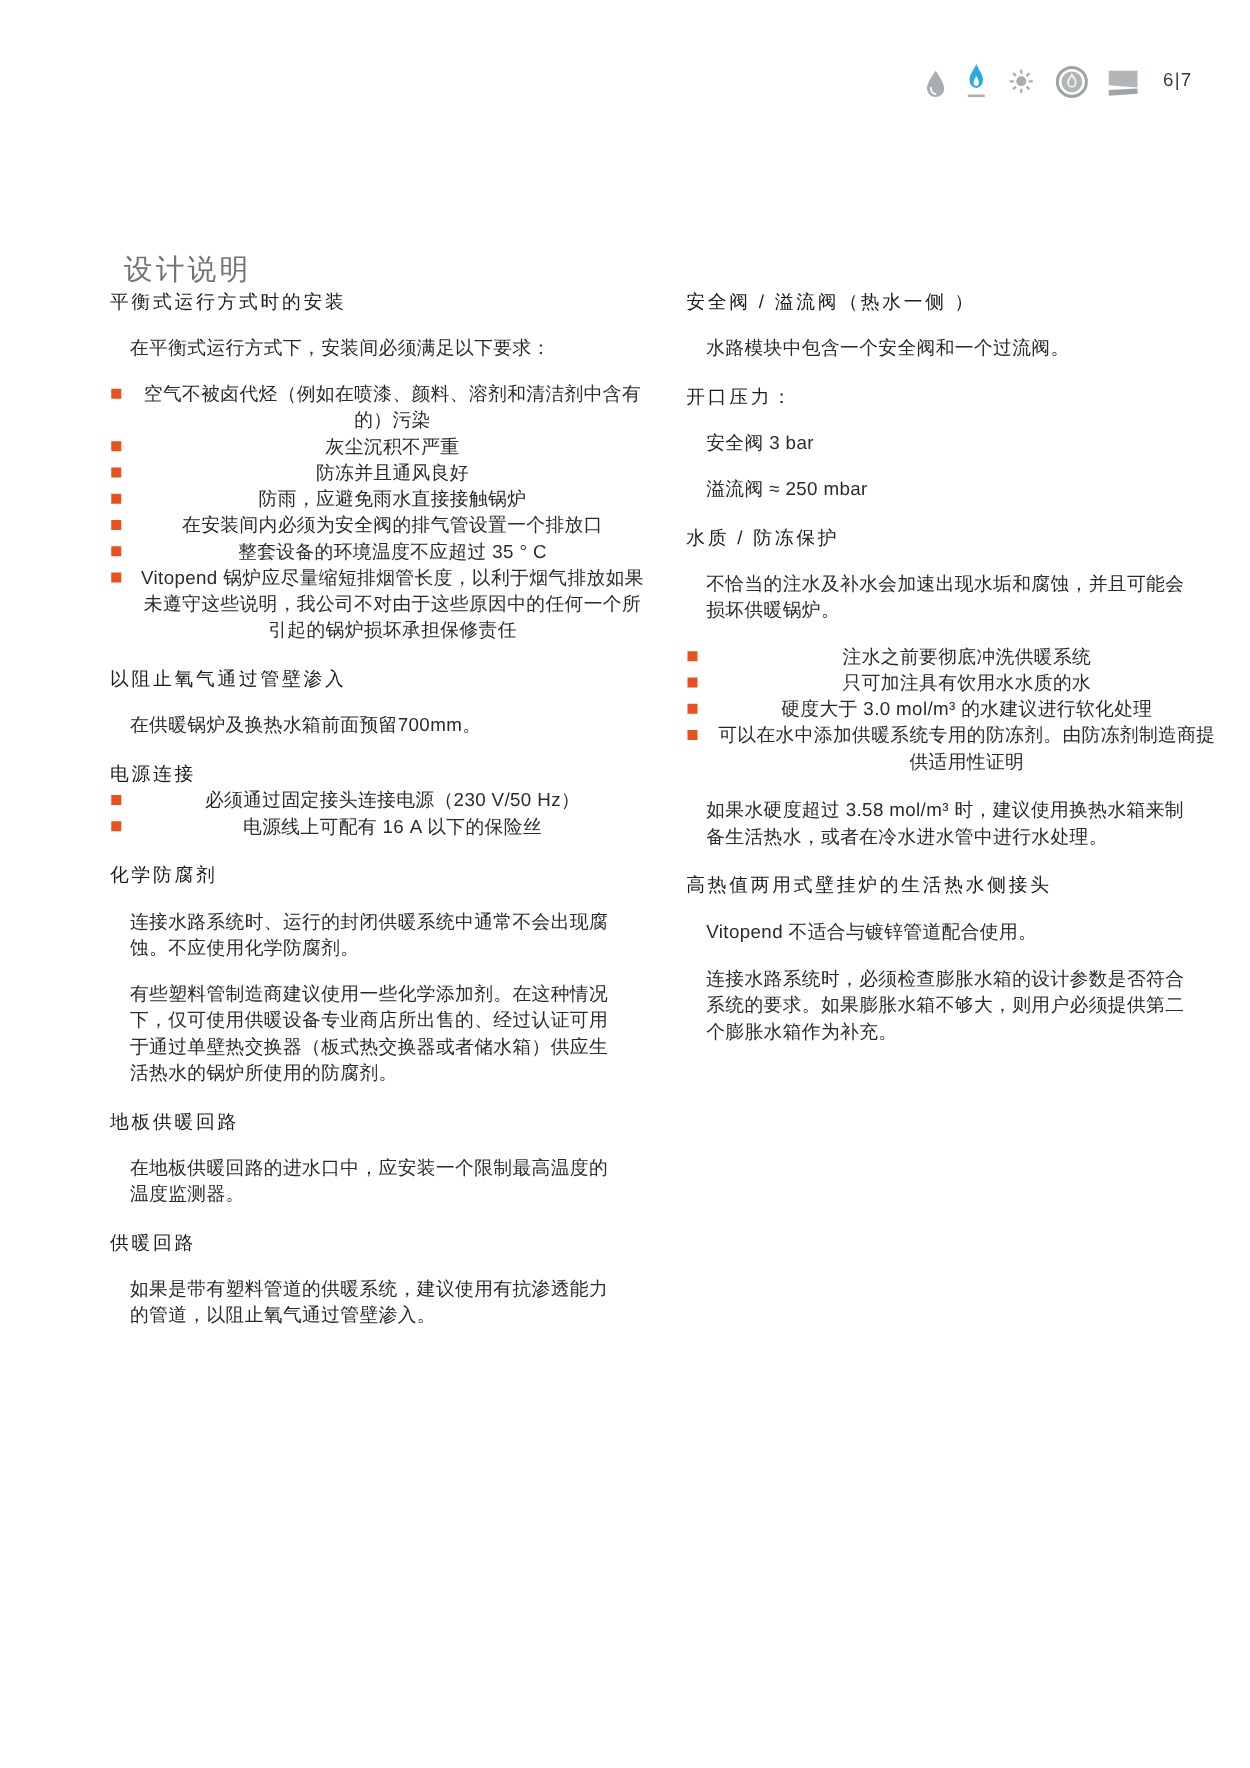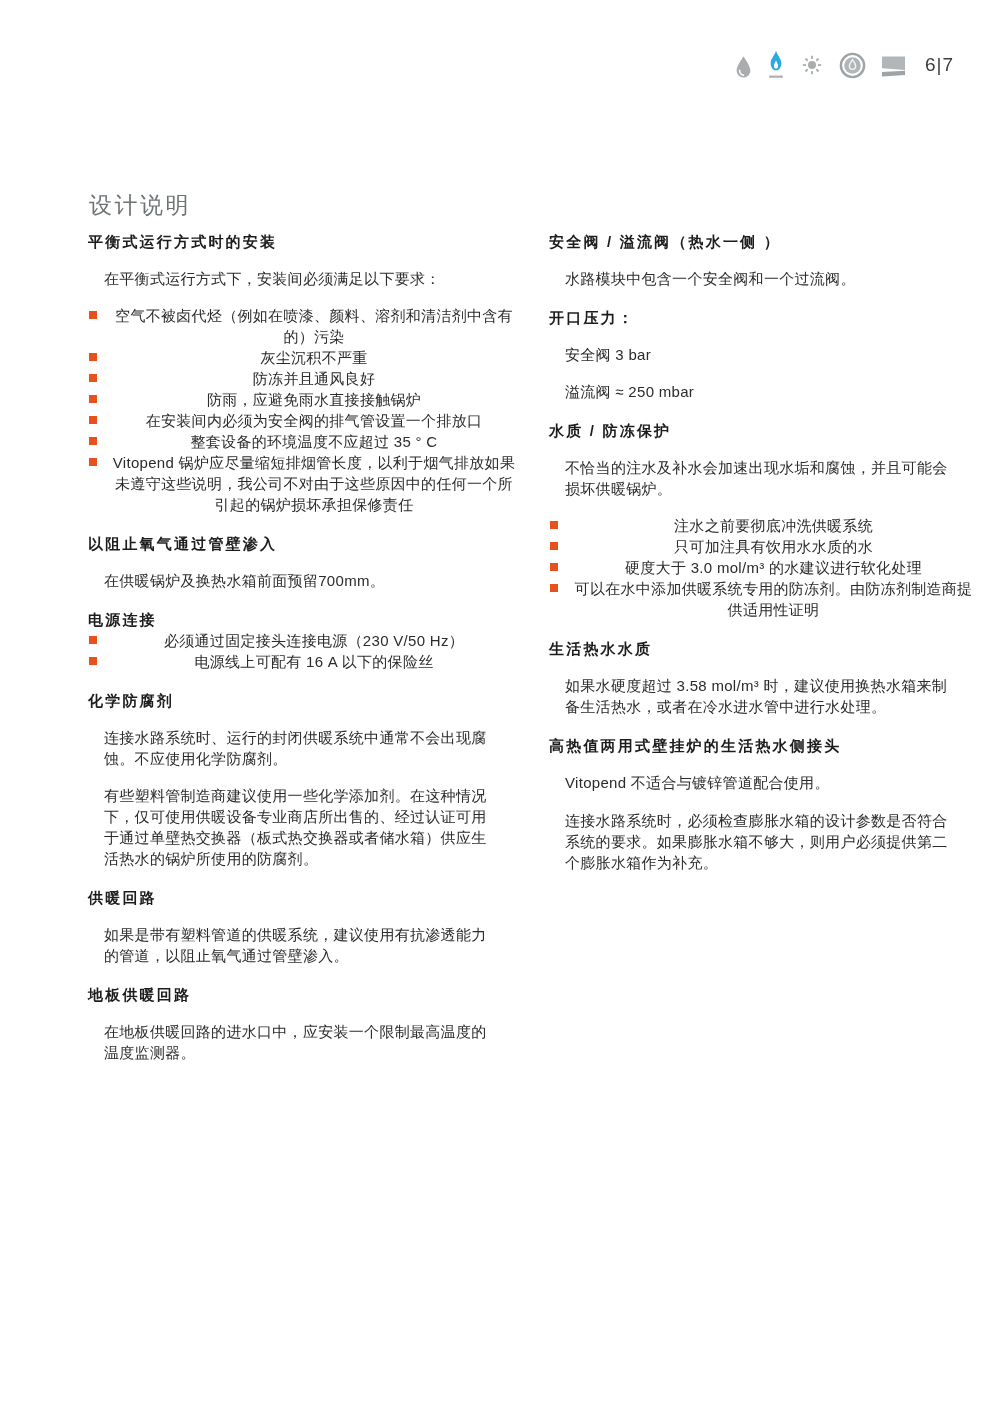--- a/index.html
+++ b/index.html
@@ -17,34 +17,34 @@
   .page-header {
     position: absolute;
     top: 50px;
     right: 46px;
     display: flex;
     align-items: flex-end;
     gap: 15px;
   }
   .hdr-icon { display: block; }
   .page-number {
-    font-size: 19px;
+    font-size: 15px;
     color: #3a3d3f;
     letter-spacing: 1px;
     line-height: 24px;
     margin-left: 4px;
     align-self: center;
   }
 
   
   .doc-title {
     position: absolute;
     left: 89px;
     top: 190px;
-    margin: 0;
+    margin: 10px;
     font-size: 23px;
     font-weight: 400;
     color: #6e7376;
     letter-spacing: 2.5px;
   }
 
   
   .columns {
     position: absolute;
     top: 231px;
@@ -54,21 +54,21 @@
     gap: 33px;
   }
   .col { width: 428px; }
   .col-right { width: 425px; }
 
   .sec { margin: 0 0 18px 0; }
   .sec-heading {
     margin: 0;
     font-size: 15px;
     line-height: 21px;
-    font-weight: 700;
+    font-weight: 400;
     color: #1c1c1c;
     letter-spacing: 2.2px;
   }
   .body {
     margin: 16px;
     font-size: 15px;
     line-height: 21px;
     letter-spacing: 0.3px;
     color: #2b2b2b;
   }
@@ -166,27 +166,27 @@
         </ul>
       </div>
 
       <div class="sec">
         <h2 class="sec-heading">化学防腐剂</h2>
         <p class="body">连接水路系统时、运行的封闭供暖系统中通常不会出现腐蚀。不应使用化学防腐剂。</p>
         <p class="body">有些塑料管制造商建议使用一些化学添加剂。在这种情况下，仅可使用供暖设备专业商店所出售的、经过认证可用于通过单壁热交换器（板式热交换器或者储水箱）供应生活热水的锅炉所使用的防腐剂。</p>
       </div>
 
       <div class="sec">
+        <h2 class="sec-heading">地板供暖回路</h2>
+        <p class="body">在地板供暖回路的进水口中，应安装一个限制最高温度的温度监测器。</p>
+      </div>
+
+      <div class="sec">
         <h2 class="sec-heading">供暖回路</h2>
         <p class="body">如果是带有塑料管道的供暖系统，建议使用有抗渗透能力的管道，以阻止氧气通过管壁渗入。</p>
-      </div>
-
-      <div class="sec">
-        <h2 class="sec-heading">地板供暖回路</h2>
-        <p class="body">在地板供暖回路的进水口中，应安装一个限制最高温度的温度监测器。</p>
       </div>
 
     </section>
 
     <section class="col col-right">
 
       <div class="sec">
         <h2 class="sec-heading">安全阀 / 溢流阀（热水一侧 ）</h2>
         <p class="body">水路模块中包含一个安全阀和一个过流阀。</p>
       </div>
@@ -202,21 +202,20 @@
         <p class="body">不恰当的注水及补水会加速出现水垢和腐蚀，并且可能会损坏供暖锅炉。</p>
         <ul class="bullets">
           <li class="bullet"><span class="sq"></span><span>注水之前要彻底冲洗供暖系统</span></li>
           <li class="bullet"><span class="sq"></span><span>只可加注具有饮用水水质的水</span></li>
           <li class="bullet"><span class="sq"></span><span>硬度大于 3.0 mol/m³ 的水建议进行软化处理</span></li>
           <li class="bullet"><span class="sq"></span><span>可以在水中添加供暖系统专用的防冻剂。由防冻剂制造商提供适用性证明</span></li>
         </ul>
       </div>
 
       <div class="sec">
-        <h2 class="sec-heading">生活热水水质</h2>
         <p class="body">如果水硬度超过 3.58 mol/m³ 时，建议使用换热水箱来制备生活热水，或者在冷水进水管中进行水处理。</p>
       </div>
 
       <div class="sec">
         <h2 class="sec-heading">高热值两用式壁挂炉的生活热水侧接头</h2>
         <p class="body">Vitopend 不适合与镀锌管道配合使用。</p>
         <p class="body spaced">连接水路系统时，必须检查膨胀水箱的设计参数是否符合系统的要求。如果膨胀水箱不够大，则用户必须提供第二个膨胀水箱作为补充。</p>
       </div>
 
     </section>

